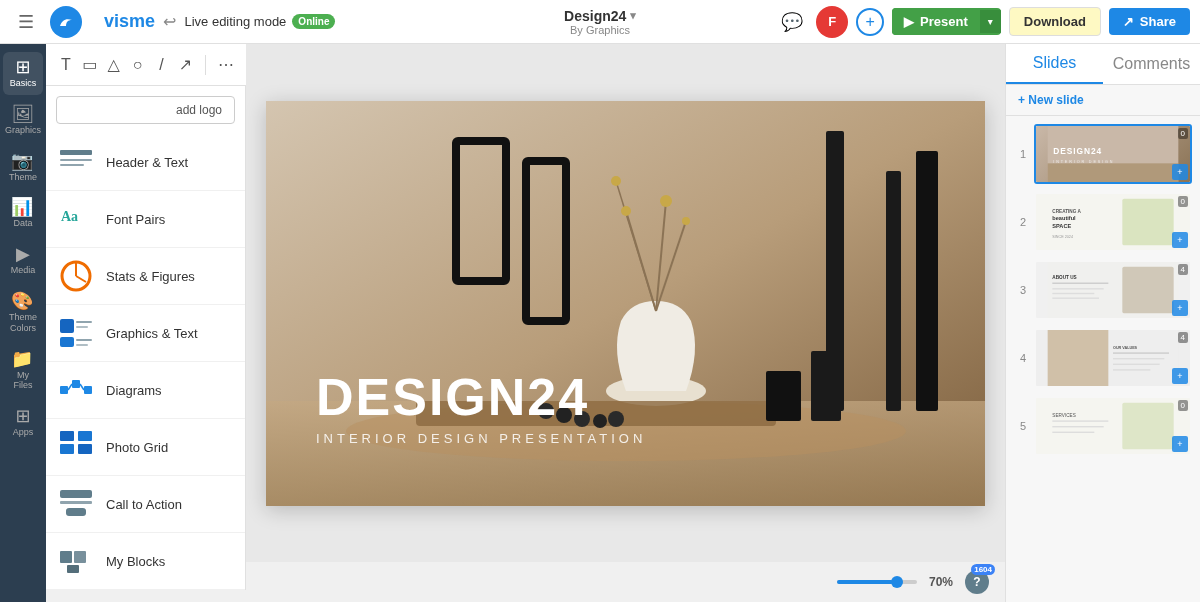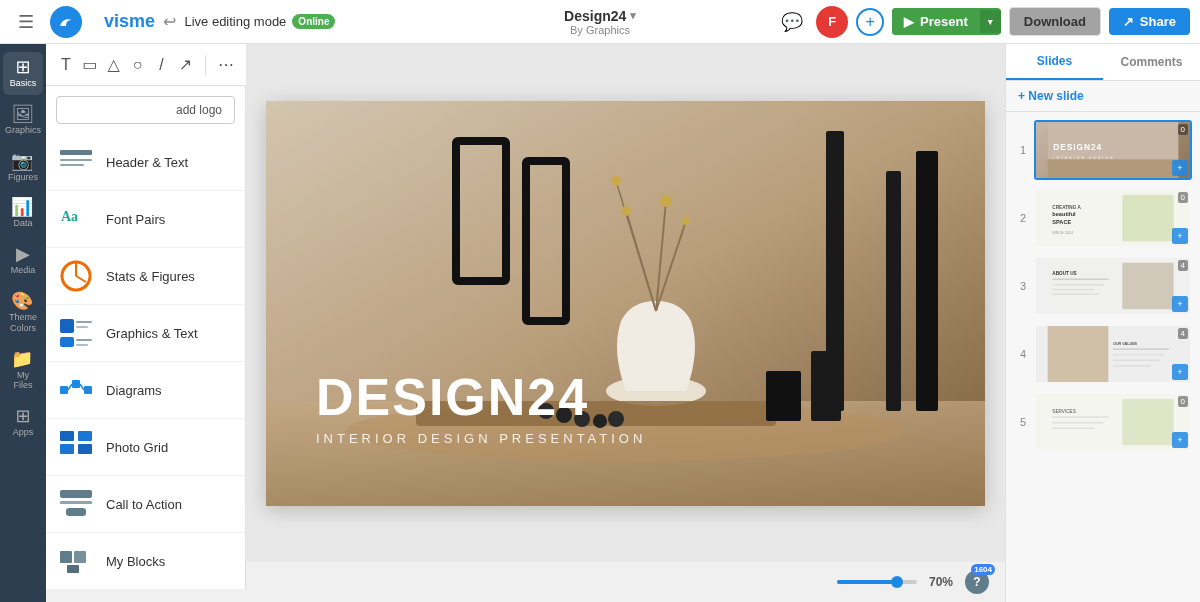--- a/index.html
+++ b/index.html
@@ -29,21 +29,21 @@
     .design-title { font-size: 14px; font-weight: 600; color: #333; display: flex; align-items: center; gap: 4px; }
     .design-subtitle { font-size: 11px; color: #888; }
     .chevron-down { font-size: 11px; color: #888; }
 
     .icon-btn { background: none; border: none; cursor: pointer; color: #666; font-size: 18px; width: 32px; height: 32px; display: flex; align-items: center; justify-content: center; border-radius: 4px; }
     .avatar-btn { width: 32px; height: 32px; background: #e53935; border-radius: 50%; display: flex; align-items: center; justify-content: center; color: white; font-size: 13px; font-weight: 700; border: none; cursor: pointer; }
     .add-btn { width: 28px; height: 28px; border: 2px solid #1e88e5; border-radius: 50%; display: flex; align-items: center; justify-content: center; color: #1e88e5; font-size: 16px; cursor: pointer; background: none; }
     .present-btn { display: flex; align-items: center; gap: 0; background: #43a047; border: none; border-radius: 4px; overflow: hidden; cursor: pointer; }
     .present-main { color: white; font-size: 13px; font-weight: 600; padding: 6px 12px; background: #43a047; display: flex; align-items: center; gap: 6px; }
     .present-arrow { color: white; font-size: 10px; padding: 6px 8px; background: #388e3c; display: flex; align-items: center; }
-    .download-btn { background: #a3a3a3; border: 1px solid #ddd; border-radius: 4px; font-size: 13px; font-weight: 600; color: #333; padding: 6px 14px; cursor: pointer; }
+    .download-btn { background: #fef9c3; border: 1px solid #ddd; border-radius: 4px; font-size: 13px; font-weight: 600; color: #333; padding: 6px 14px; cursor: pointer; }
     .share-btn { background: #1e88e5; border: none; border-radius: 4px; font-size: 13px; font-weight: 600; color: white; padding: 6px 14px; cursor: pointer; display: flex; align-items: center; gap: 6px; }
 
     
     .main-area {
       display: flex;
       flex: 1;
       overflow: hidden;
     }
 
     
@@ -269,22 +269,22 @@
       flex-shrink: 0;
     }
     .right-tabs {
       display: flex;
       border-bottom: 1px solid #e0e0e0;
       background: #fff;
     }
     .right-tab {
       flex: 1;
       padding: 10px 6px;
-      font-size: 12px;
-      font-weight: 700;
+      font-size: 16px;
+      font-weight: 400;
       color: #888;
       text-align: center;
       cursor: pointer;
       border: none;
       background: none;
     }
     .right-tab.active {
       color: #1e88e5;
       border-bottom: 2px solid #1e88e5;
     }
@@ -436,21 +436,21 @@
     <div class="sidebar-icon-item active">
       <span class="icon-sym">⊞</span>
       <span class="icon-label">Basics</span>
     </div>
     <div class="sidebar-icon-item">
       <span class="icon-sym">🖼</span>
       <span class="icon-label">Graphics</span>
     </div>
     <div class="sidebar-icon-item">
       <span class="icon-sym">📷</span>
-      <span class="icon-label">Figures</span>
+      <span class="icon-label">Theme</span>
     </div>
     <div class="sidebar-icon-item">
       <span class="icon-sym">📊</span>
       <span class="icon-label">Data</span>
     </div>
     <div class="sidebar-icon-item">
       <span class="icon-sym">▶</span>
       <span class="icon-label">Media</span>
     </div>
     <div class="sidebar-icon-item">

